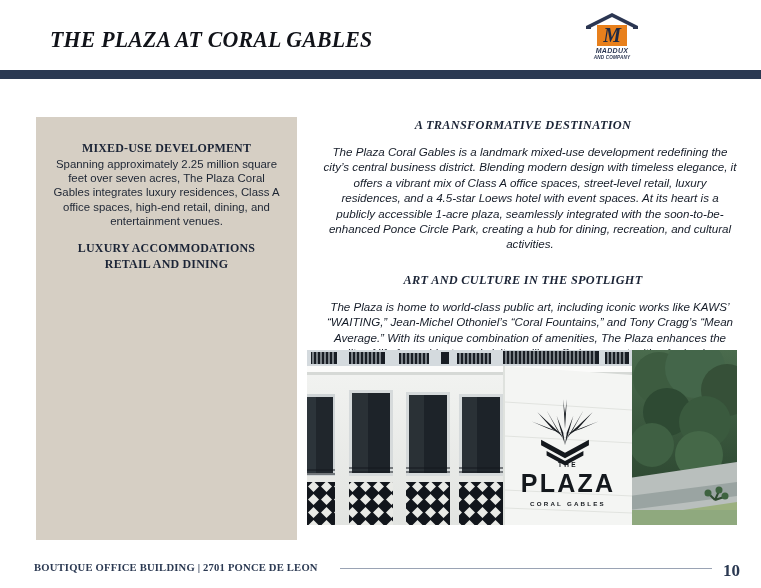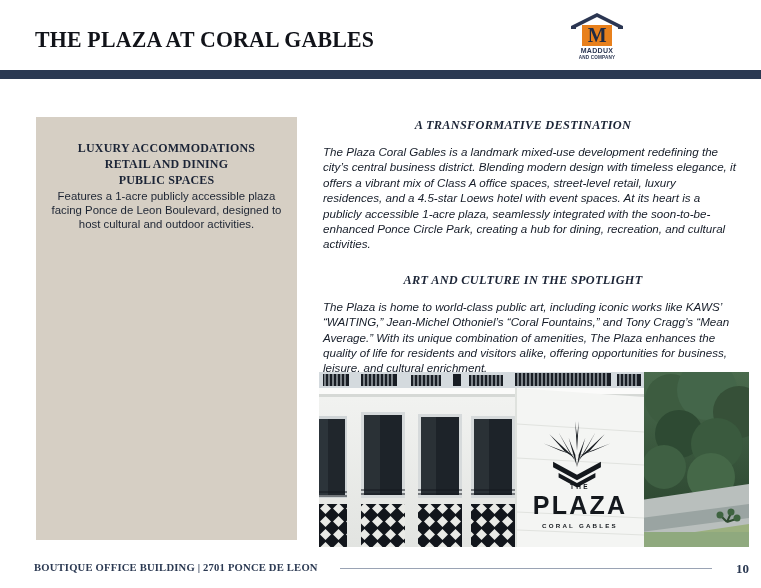--- a/index.html
+++ b/index.html
@@ -11,23 +11,24 @@
     width: 761px;
     height: 588px;
     overflow: hidden;
     font-family: "Liberation Sans", sans-serif;
     position: relative;
   }
 
   
   .slide-header {
     position: absolute;
-    left: 1px; top: 0;
+    left: 16px; top: 0;
     width: 642px;
     height: 70px;
+    font-style: italic;
   }
   .slide-title {
     position: absolute;
     left: 34px;
     top: 26px;
     font-family: "Liberation Serif", "DejaVu Serif", serif;
     font-size: 23.5px;
     font-weight: 700;
     letter-spacing: 0.2px;
     color: #111319;
@@ -146,35 +147,34 @@
     text-align: center;
     letter-spacing: 0.3px;
     margin: 0 0 11px 0;
     transform: scaleX(0.96);
   }
   .section-body {
     font-family: "Liberation Sans", sans-serif;
     font-size: 11.6px;
     line-height: 15.4px;
     color: #151c28;
-    text-align: left;
+    text-align: center;
     margin: 0 0 21px 14px;
     padding: 0 4px;
   }
 
   
   .photo {
     position: absolute;
     left: 307px;
-    top: 372px;
+    top: 350px;
     width: 430px;
     height: 175px;
     overflow: hidden;
     background: #ef4444;
-    margin-left: 12px;
   }
   .photo svg { display: block; }
 
   
   .footer {
     position: absolute;
     left: 0;
     bottom: 0;
     width: 745px;
     height: 40px;
@@ -196,24 +196,24 @@
   .footer-line {
     position: absolute;
     left: 340px;
     top: 20px;
     width: 372px;
     height: 1px;
     background: #9aa3b4;
   }
   .footer-page {
     position: absolute;
-    right: 20px;
+    right: 29px;
     top: 13px;
     font-family: "Liberation Serif", "DejaVu Serif", serif;
-    font-size: 13px;
+    font-size: 17px;
     font-weight: 700;
     color: #2b3952;
   }
 </style>
 </head>
 <body>
 
 <div class="slide-header">
   <div class="slide-title">THE PLAZA AT CORAL GABLES</div>
 
@@ -223,28 +223,28 @@
     </svg>
     <div class="logo-m-box">M</div>
     <div class="logo-name">MADDUX</div>
     <div class="logo-sub">AND COMPANY</div>
   </div>
 </div>
 <div class="header-rule"></div>
 
 <div class="facts-panel">
   <div class="fact-block">
+    <div class="fact-heading">MIXED-USE DEVELOPMENT</div>
+    <div class="fact-body">Spanning approximately 2.25 million square feet over seven acres, The Plaza Coral Gables integrates luxury residences, Class A office spaces, high-end retail, dining, and entertainment venues.</div>
+  </div>
+  <div class="fact-block">
     <div class="fact-heading">LUXURY ACCOMMODATIONS</div>
   </div>
   <div class="fact-block">
     <div class="fact-heading">RETAIL AND DINING</div>
-  </div>
-  <div class="fact-block">
-    <div class="fact-heading">PUBLIC SPACES</div>
-    <div class="fact-body">Features a 1-acre publicly accessible plaza facing Ponce de Leon Boulevard, designed to host cultural and outdoor activities.</div>
   </div>
 </div>
 
 <div class="main-col">
   <div>
     <div class="section-heading">A TRANSFORMATIVE DESTINATION</div>
     <div class="section-body">The Plaza Coral Gables is a landmark mixed-use development redefining the city’s central business district. Blending modern design with timeless elegance, it offers a vibrant mix of Class A office spaces, street-level retail, luxury residences, and a 4.5-star Loews hotel with event spaces. At its heart is a publicly accessible 1-acre plaza, seamlessly integrated with the soon-to-be-enhanced Ponce Circle Park, creating a hub for dining, recreation, and cultural activities.</div>
   </div>
   <div>
     <div class="section-heading">ART AND CULTURE IN THE SPOTLIGHT</div>

